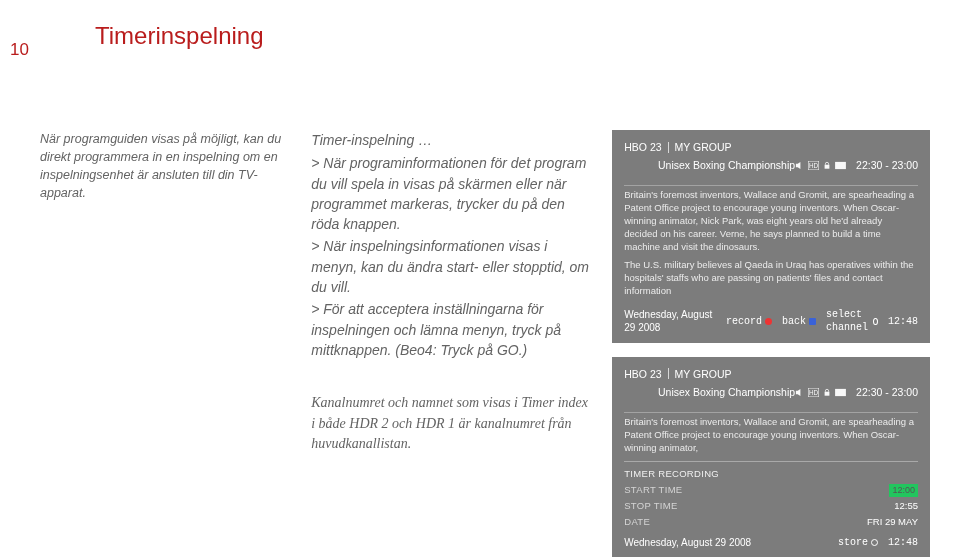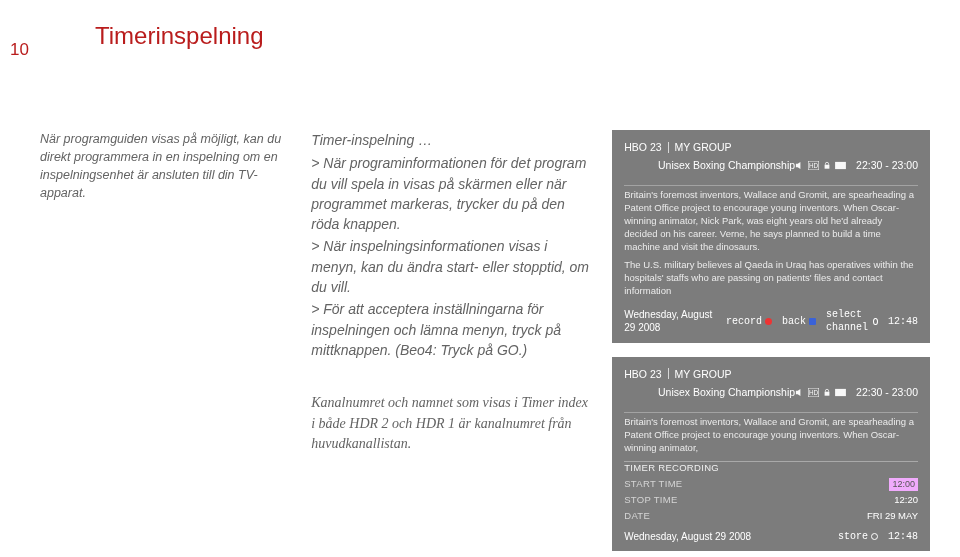--- a/index.html
+++ b/index.html
@@ -97,25 +97,26 @@
   }
   .panel-footer .actions { display: flex; gap: 10px; align-items: center; font-family: Liberation Mono, monospace; }
   .panel-footer .actions span { display: flex; align-items: center; gap: 3px; }
   .dot { width: 7px; height: 7px; display: inline-block; }
   .dot.red { background: #e33; border-radius: 50%; }
   .dot.blue { background: #3a62d8; border-radius: 1px; }
   .dot.ring { border: 1px solid #fff; border-radius: 50%; width: 7px; height: 7px; }
   .timer-block {
     border-top: 1px solid rgba(255,255,255,0.35);
     margin-top: 6px;
+    padding-top: 6px;
     font-size: 9.5px;
     color: #e6e6e6;
   }
   .timer-block .trow { display: flex; justify-content: space-between; margin-bottom: 3px; }
-  .timer-block .trow .val { background: #f0abfc; color: #555; padding: 0 3px; font-size: 9px; }
+  .timer-block .trow .val { background: #22c55e; color: #555; padding: 0 3px; font-size: 9px; }
   .timer-block .trow .val-plain { color: #fff; }
   .timer-block .tlabel { color: #d5d5d5; letter-spacing: 0.3px; }
   .timer-block .thead { color: #f0f0f0; font-size: 9.5px; margin-bottom: 4px; letter-spacing: 0.3px; }
   svg { display: block; }
 </style>
 </head>
 <body>
 
 <div class="page-num">10</div>
 
@@ -221,21 +222,21 @@
         <p>Britain's foremost inventors, Wallace and Gromit, are spearheading a Patent Office project to encourage young inventors. When Oscar-winning animator,</p>
       </div>
       <div class="timer-block">
         <div class="thead">TIMER RECORDING</div>
         <div class="trow">
           <span class="tlabel">START TIME</span>
           <span class="val">12:00</span>
         </div>
         <div class="trow">
           <span class="tlabel">STOP TIME</span>
-          <span class="val-plain">12:20</span>
+          <span class="val-plain">12:55</span>
         </div>
         <div class="trow">
           <span class="tlabel">DATE</span>
           <span class="val-plain">FRI 29 MAY</span>
         </div>
       </div>
       <div class="panel-footer">
         <span>Wednesday, August 29 2008</span>
         <span class="actions">
           <span>

